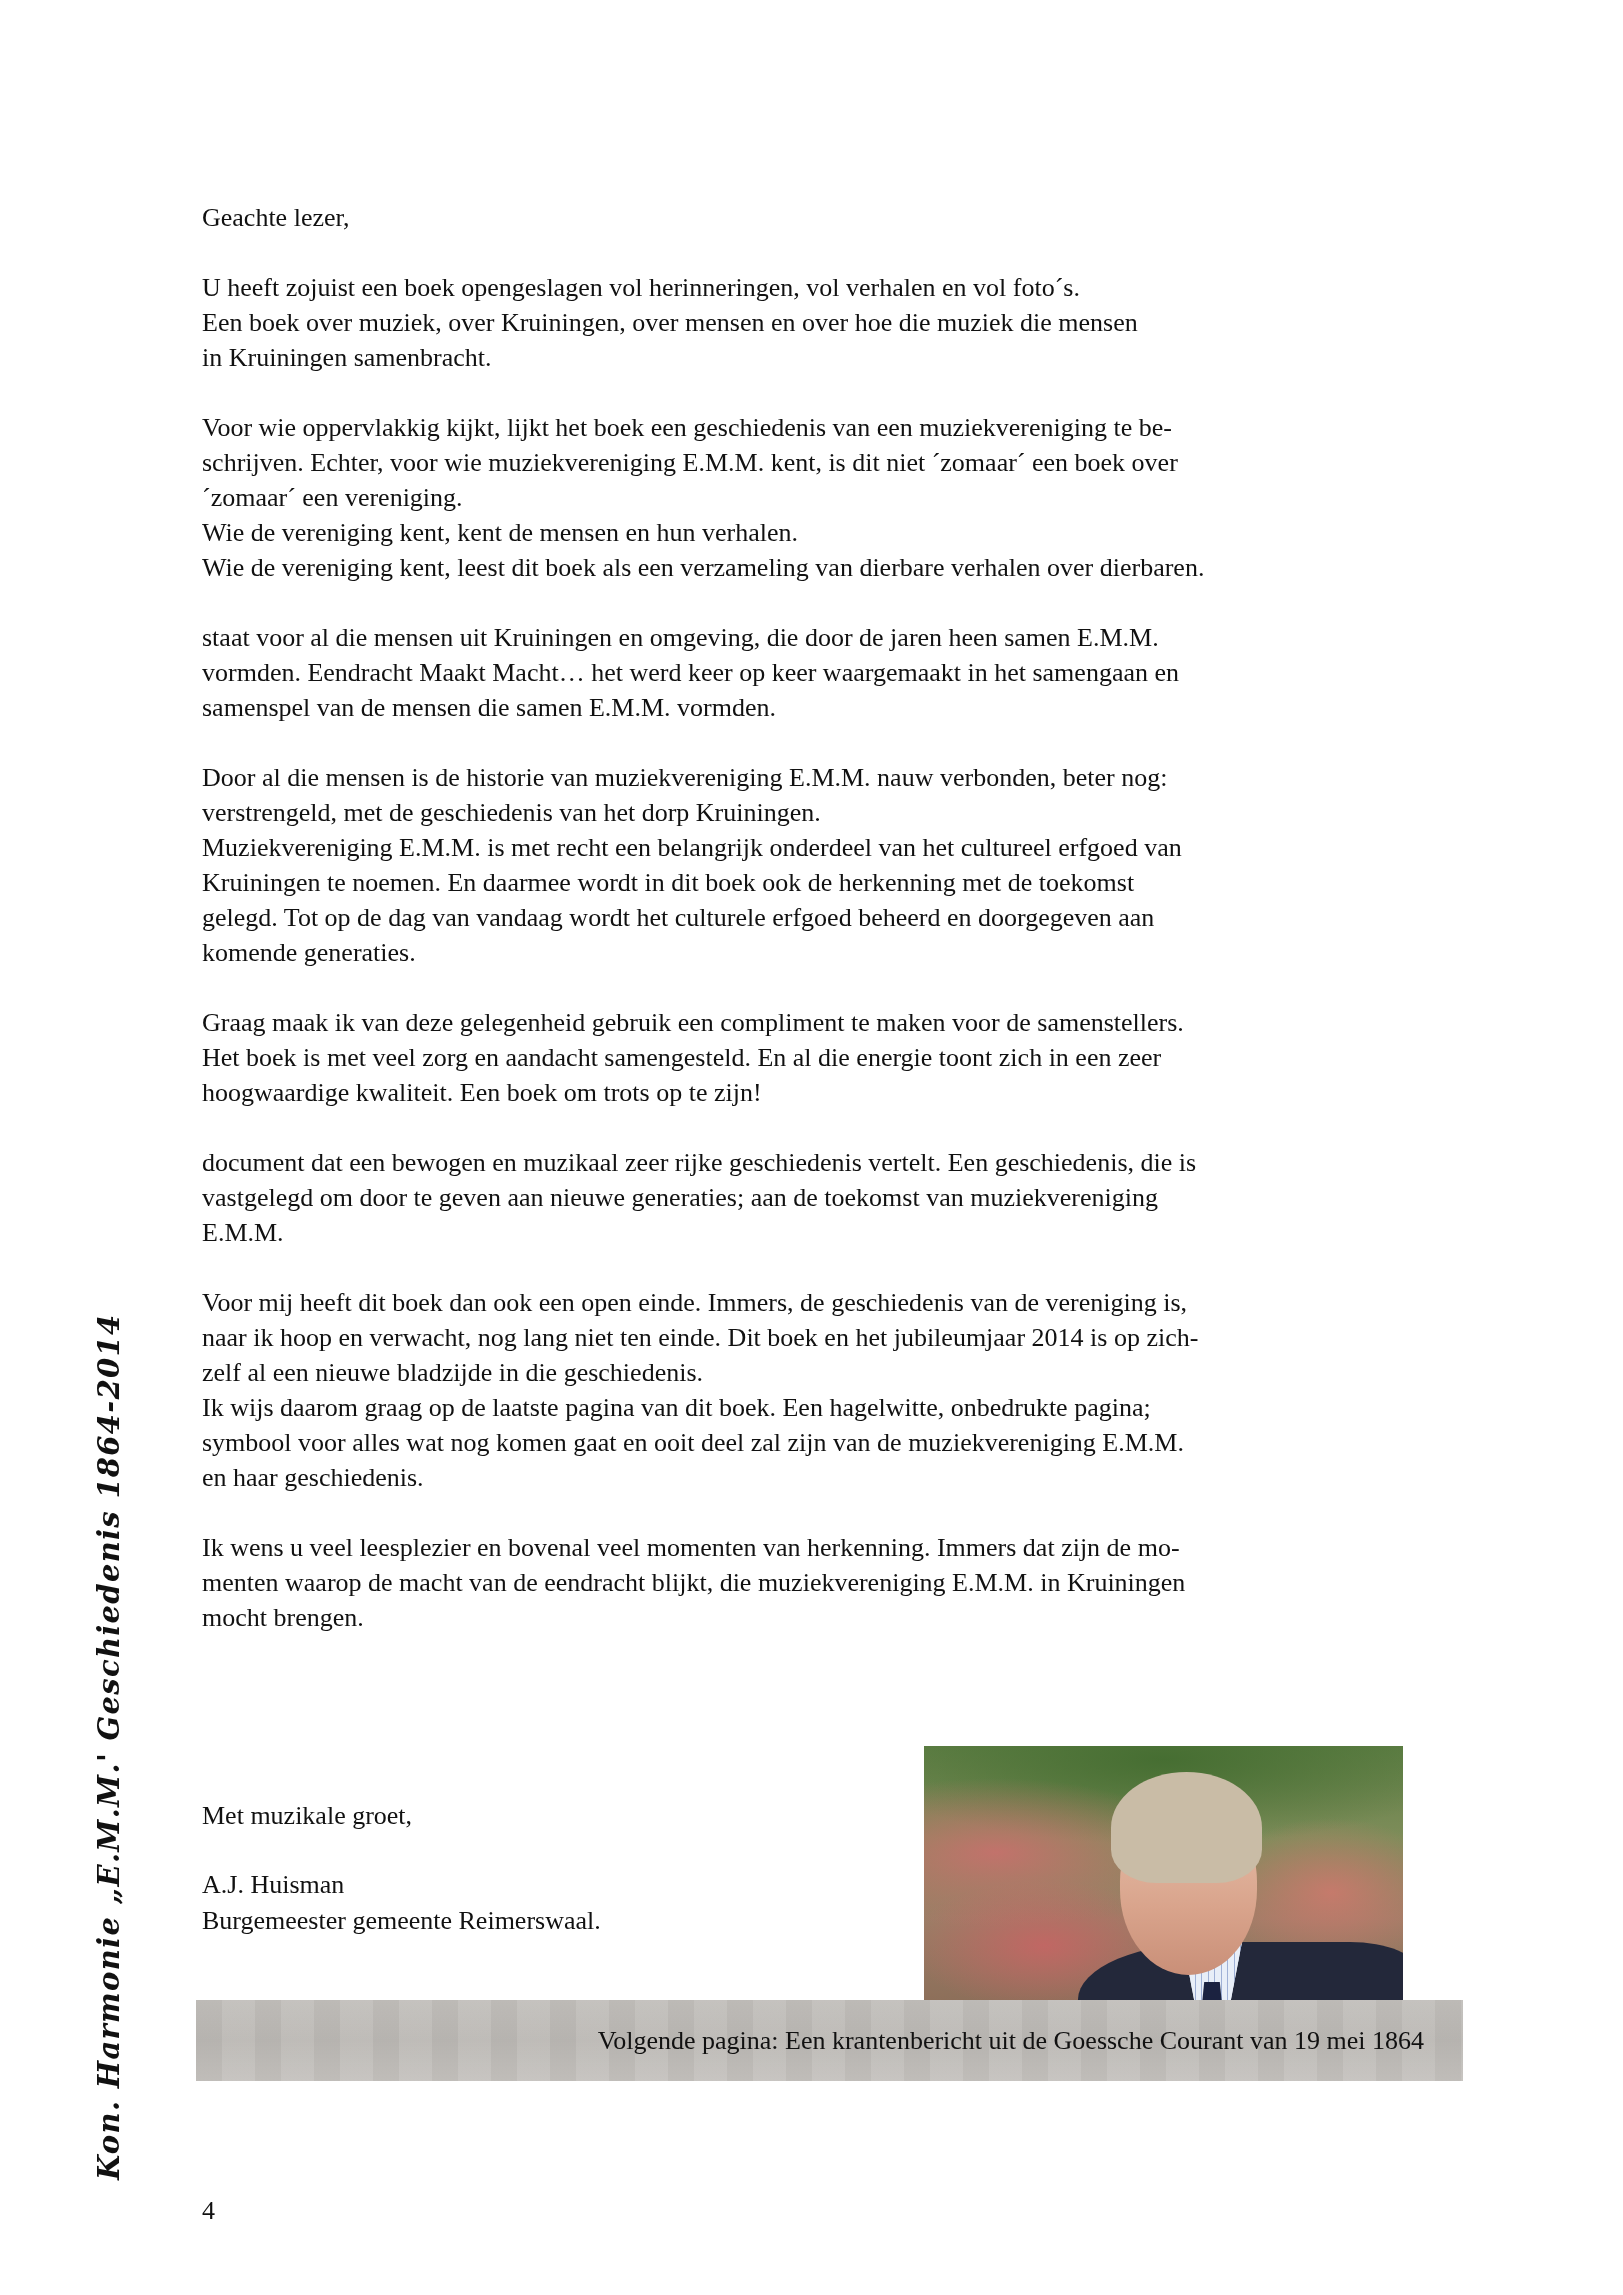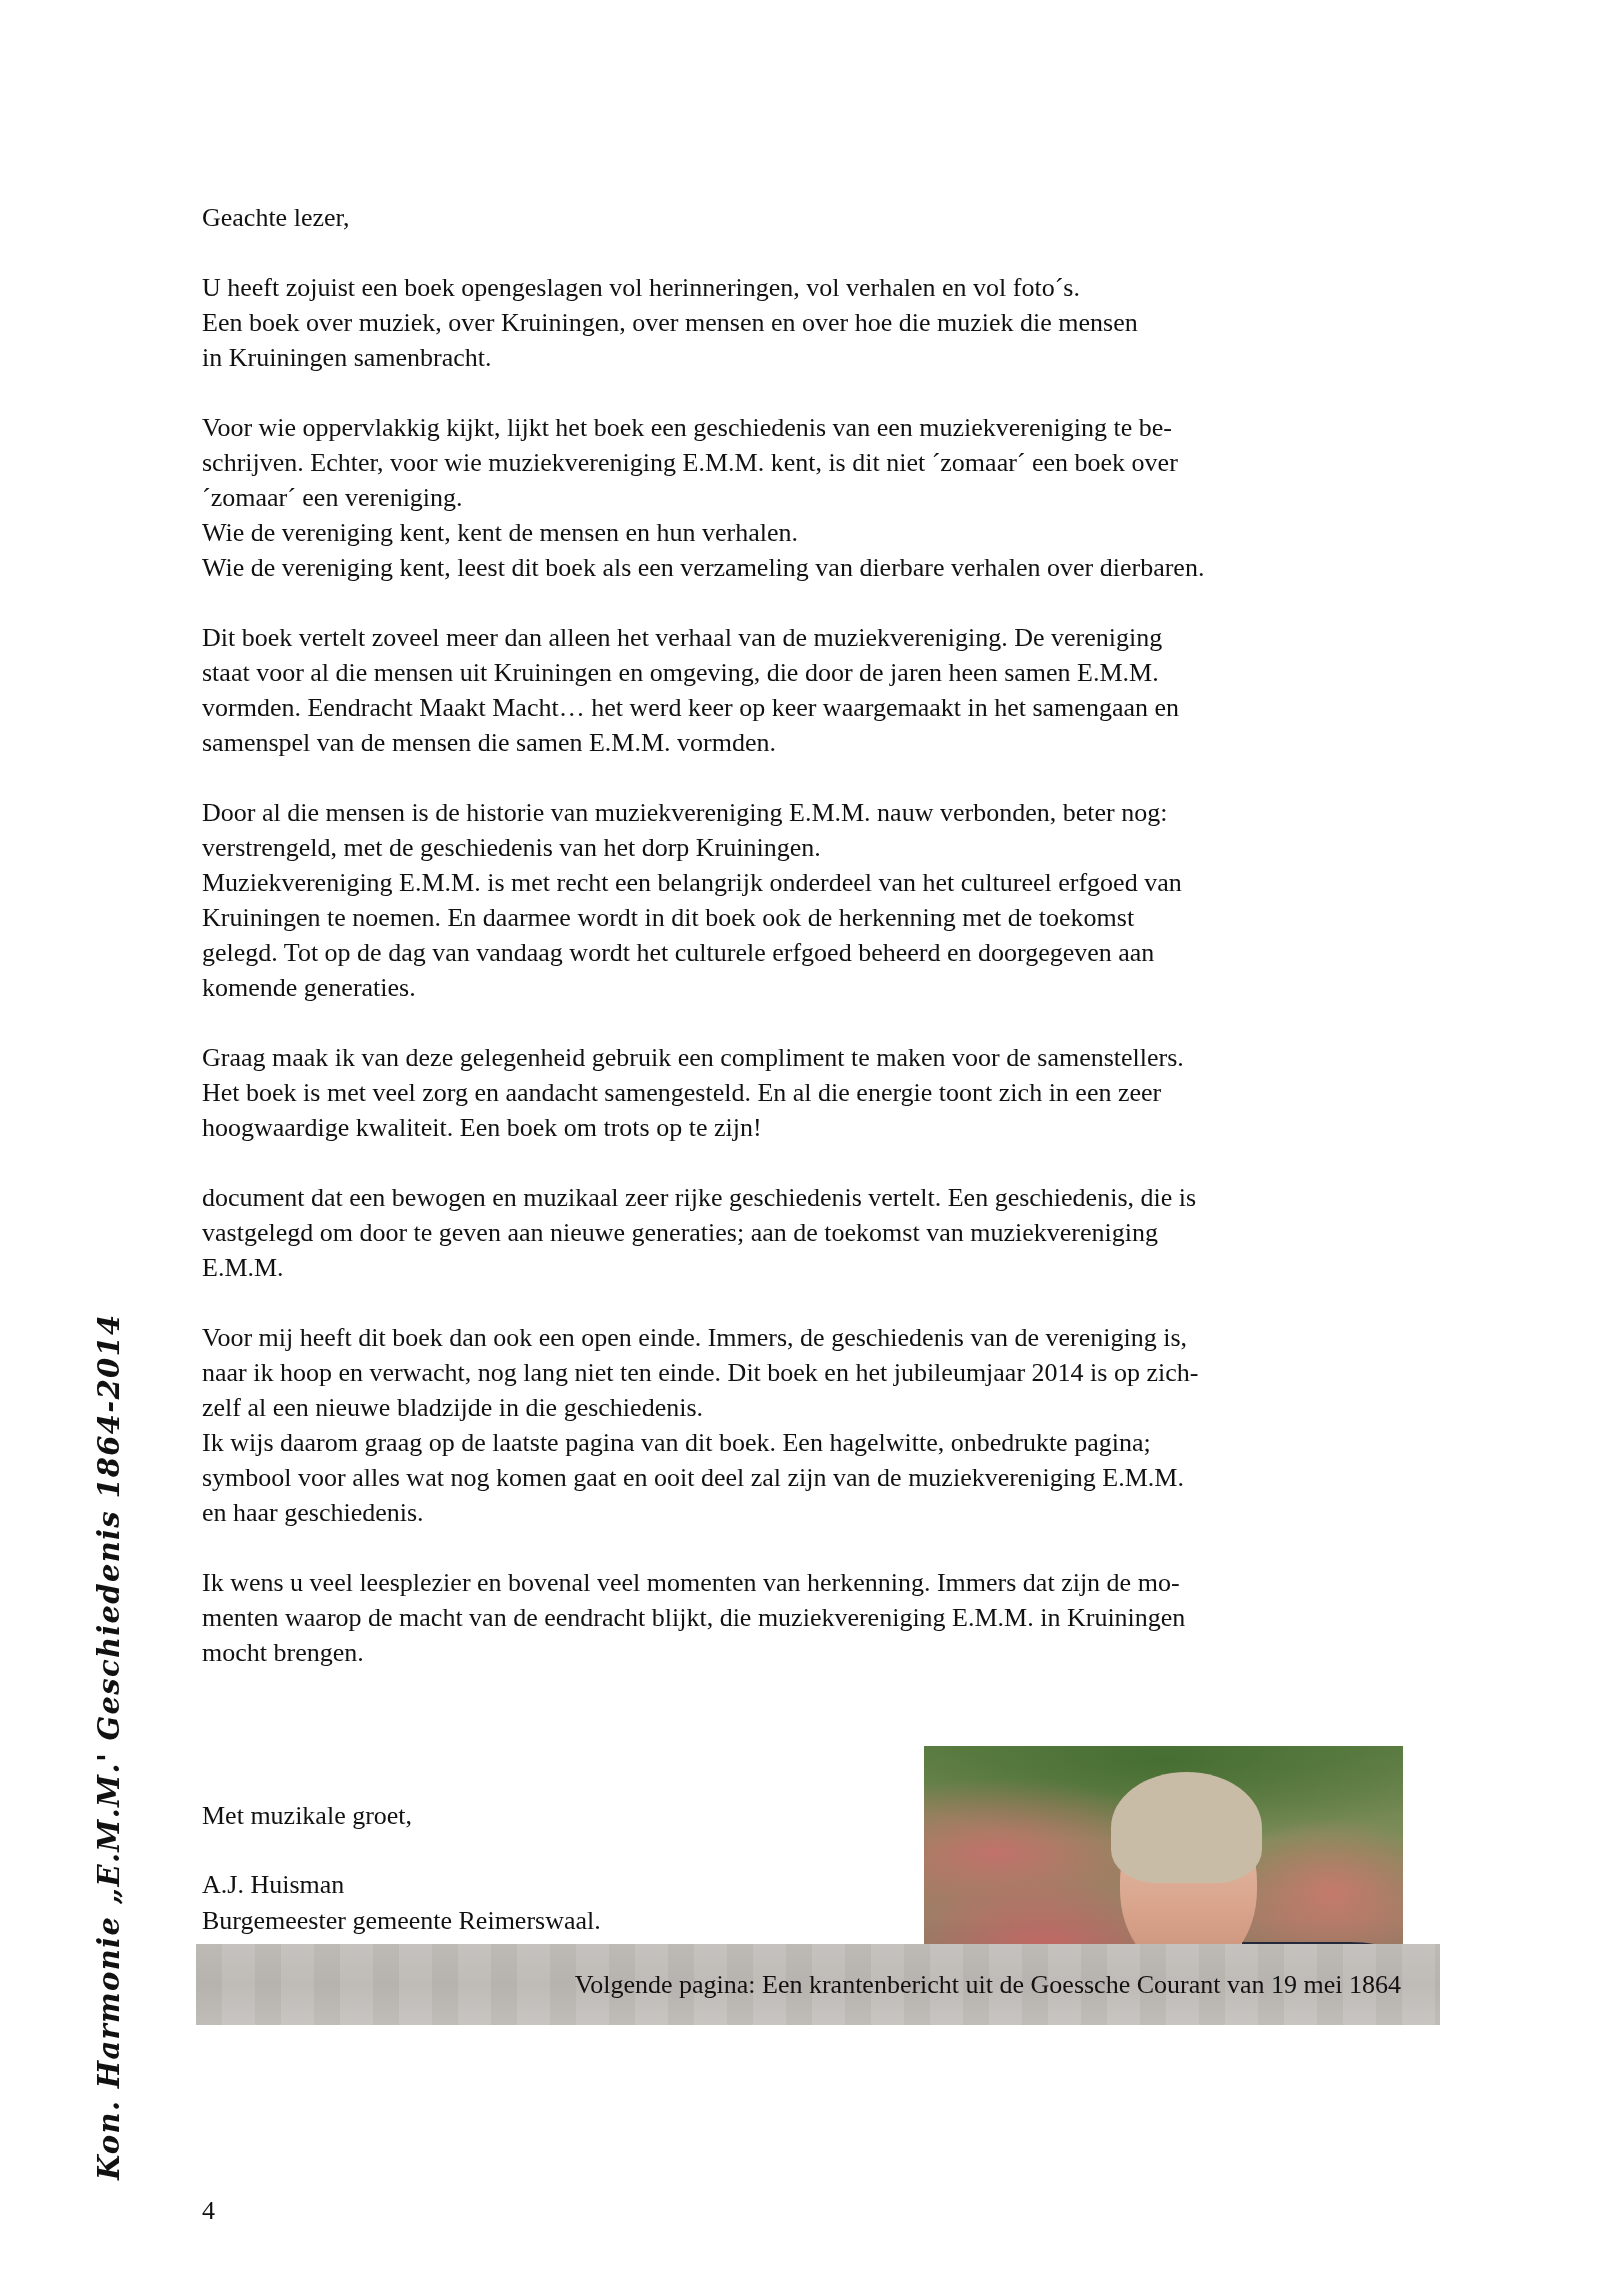--- a/index.html
+++ b/index.html
@@ -22,24 +22,25 @@
       radial-gradient(ellipse 35% 40% at 85% 55%, rgba(210,120,110,0.8), rgba(210,120,110,0) 70%),
       radial-gradient(ellipse 80% 40% at 50% 5%, rgba(70,110,50,1), rgba(70,110,50,0) 80%),
       linear-gradient(180deg, #5f7f45 0%, #7e8d5a 35%, #9b7e66 65%, #8b6d58 100%);
   }
   .photo .hair { position: absolute; left: 187px; top: 26px; width: 151px; height: 111px; border-radius: 50% 50% 30% 30%; background: #c9bca6; }
   .photo .face { position: absolute; left: 196px; top: 59px; width: 137px; height: 170px; border-radius: 45% 45% 50% 50%; background: linear-gradient(180deg, #e7c2ad 0%, #d9a48c 60%, #c98f78 100%); }
   .photo .suit { position: absolute; left: 154px; top: 196px; width: 340px; height: 144px; border-radius: 40% 20% 0 0; background: #23283a; }
   .photo .shirt { position: absolute; left: 259px; top: 196px; width: 59px; height: 92px; background: repeating-linear-gradient(90deg, #e8eef8 0 5.2px, #9fb0d6 5.2px 6.5px), #e8eef8; clip-path: polygon(0 0, 100% 0, 70% 100%, 30% 100%); }
   .photo .tie { position: absolute; left: 275px; top: 236px; width: 26px; height: 52px; background: #1b2240; clip-path: polygon(20% 0, 80% 0, 100% 100%, 0 100%); }
   .banner {
-    position: absolute; left: 196px; top: 1944px; width: 1244px; height: 81px;
+    position: absolute; left: 196px; top: 2000px; width: 1244px; height: 81px;
     background:
       repeating-linear-gradient(90deg, rgba(0,0,0,0.03) 0 26px, rgba(255,255,255,0.04) 26px 59px),
       linear-gradient(180deg, #c3c0bc 0%, #bcb9b5 50%, #c6c3bf 100%);
+    padding-left: 23px;
   }
   .banner-text {
     position: absolute; right: 39px; top: 26px; white-space: nowrap;
     font-family: "Liberation Serif", "DejaVu Serif", serif; font-size: 26px; color: #111;
   }
   .side-title {
     position: absolute; left: 92px; top: 2180px;
     transform-origin: 0 0; transform: rotate(-90deg);
     font-family: "DejaVu Serif", "Liberation Serif", serif; font-style: italic; font-weight: bold;
     font-size: 29px; color: #111; white-space: nowrap; letter-spacing: 1.3px;
@@ -65,21 +66,20 @@
 
     <div class="para">
       <span class="line">Voor wie oppervlakkig kijkt, lijkt het boek een geschiedenis van een muziekvereniging te be-</span>
       <span class="line">schrijven. Echter, voor wie muziekvereniging E.M.M. kent, is dit niet ´zomaar´ een boek over</span>
       <span class="line">´zomaar´ een vereniging.</span>
       <span class="line">Wie de vereniging kent, kent de mensen en hun verhalen.</span>
       <span class="line">Wie de vereniging kent, leest dit boek als een verzameling van dierbare verhalen over dierbaren.</span>
     </div>
 
     <div class="para">
-      <span class="line">Dit boek vertelt zoveel meer dan alleen het verhaal van de muziekvereniging. De vereniging</span>
       <span class="line">staat voor al die mensen uit Kruiningen en omgeving, die door de jaren heen samen E.M.M.</span>
       <span class="line">vormden. Eendracht Maakt Macht… het werd keer op keer waargemaakt in het samengaan en</span>
       <span class="line">samenspel van de mensen die samen E.M.M. vormden.</span>
     </div>
 
     <div class="para">
       <span class="line">Door al die mensen is de historie van muziekvereniging E.M.M. nauw verbonden, beter nog:</span>
       <span class="line">verstrengeld, met de geschiedenis van het dorp Kruiningen.</span>
       <span class="line">Muziekvereniging E.M.M. is met recht een belangrijk onderdeel van het cultureel erfgoed van</span>
       <span class="line">Kruiningen te noemen. En daarmee wordt in dit boek ook de herkenning met de toekomst</span>

